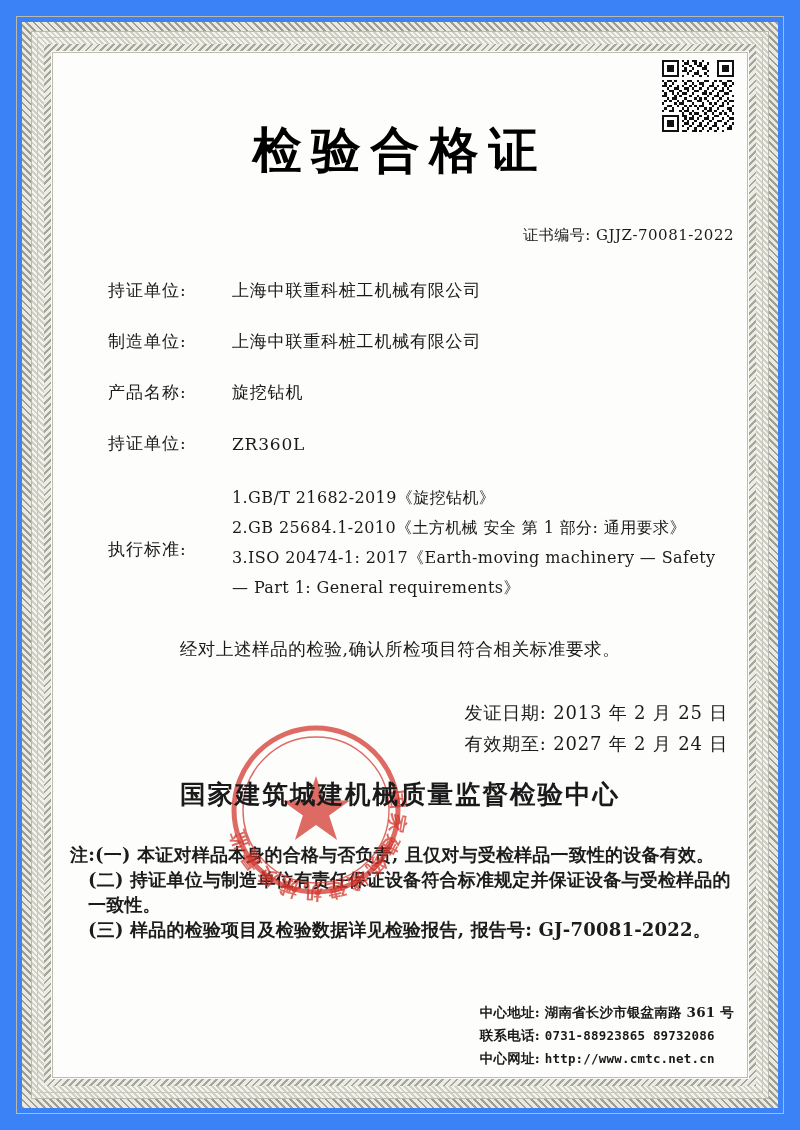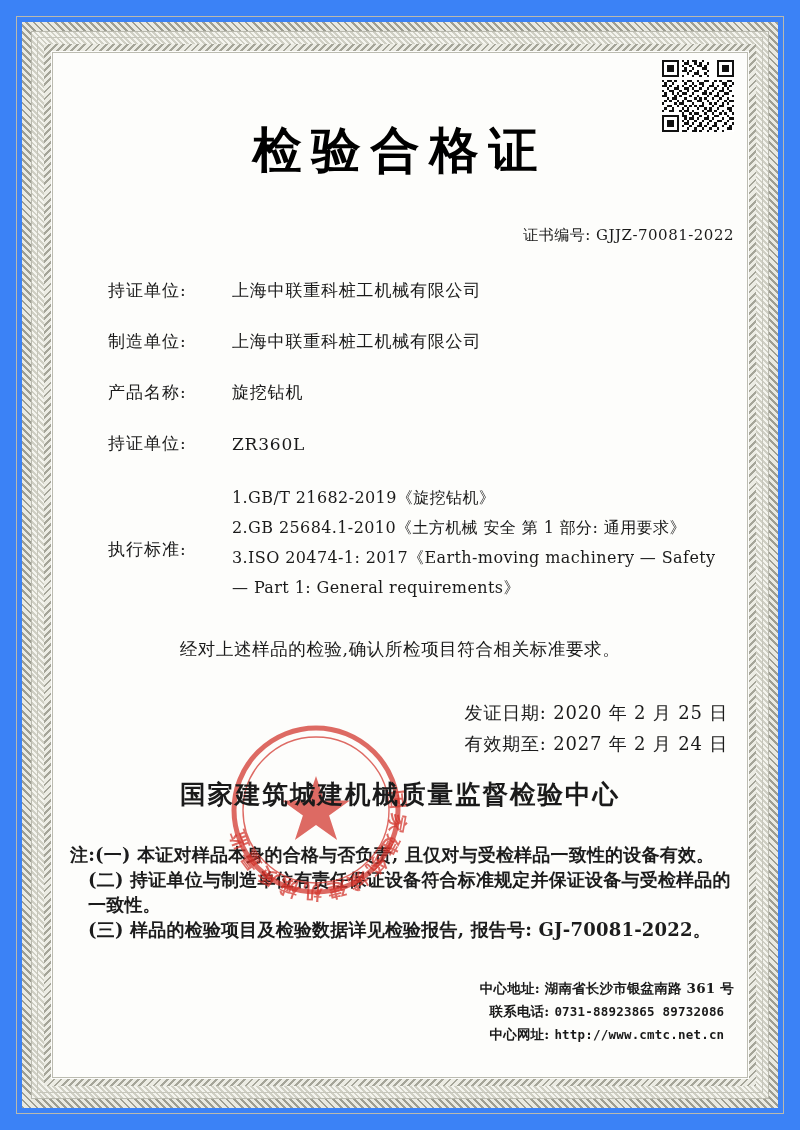--- a/index.html
+++ b/index.html
@@ -217,22 +217,22 @@
     font-family: "DejaVu Serif", serif;
     color: #1c1c1c;
   }
   .note-line.indent {
     padding-left: 18px;
   }
 
   .footer {
     position: absolute;
     right: 0;
-    bottom: 24px;
-    text-align: center;
+    bottom: 0;
+    text-align: left;
     margin-left: 27px;
   }
   .footer-line {
     font-size: 13.5px;
     line-height: 23px;
     font-weight: 700;
     letter-spacing: 0.2px;
     font-family: "DejaVu Serif", serif;
   }
   .footer-line .mono {
@@ -517,21 +517,21 @@
           <div class="std-line">— Part 1: General requirements》</div>
         </div>
       </div>
     </div>
 
     <div class="statement">经对上述样品的检验,确认所检项目符合相关标准要求。</div>
 
     <div class="dates">
       <div class="date-line">
         <span>发证日期:</span>
-        <span>2020 年 2 月 25 日</span>
+        <span>2013 年 2 月 25 日</span>
       </div>
       <div class="date-line">
         <span>有效期至:</span>
         <span>2027 年 2 月 24 日</span>
       </div>
     </div>
 
     <div class="seal">
       <svg width="200" height="200" viewBox="0 0 200 200">
         <defs>

